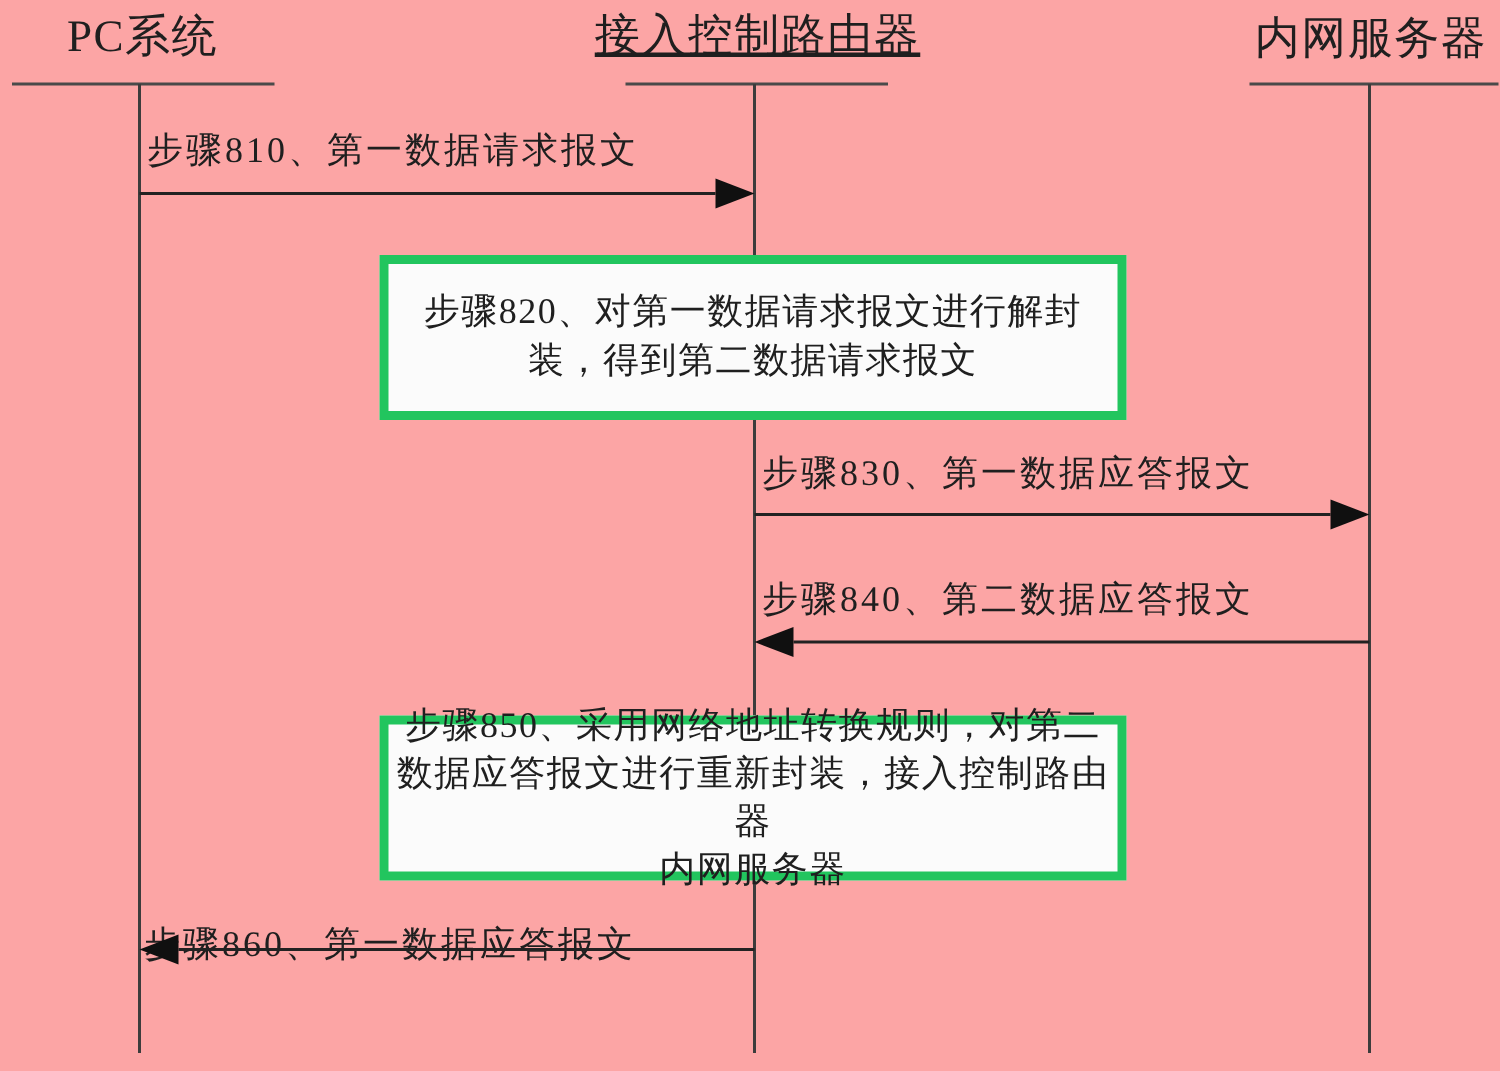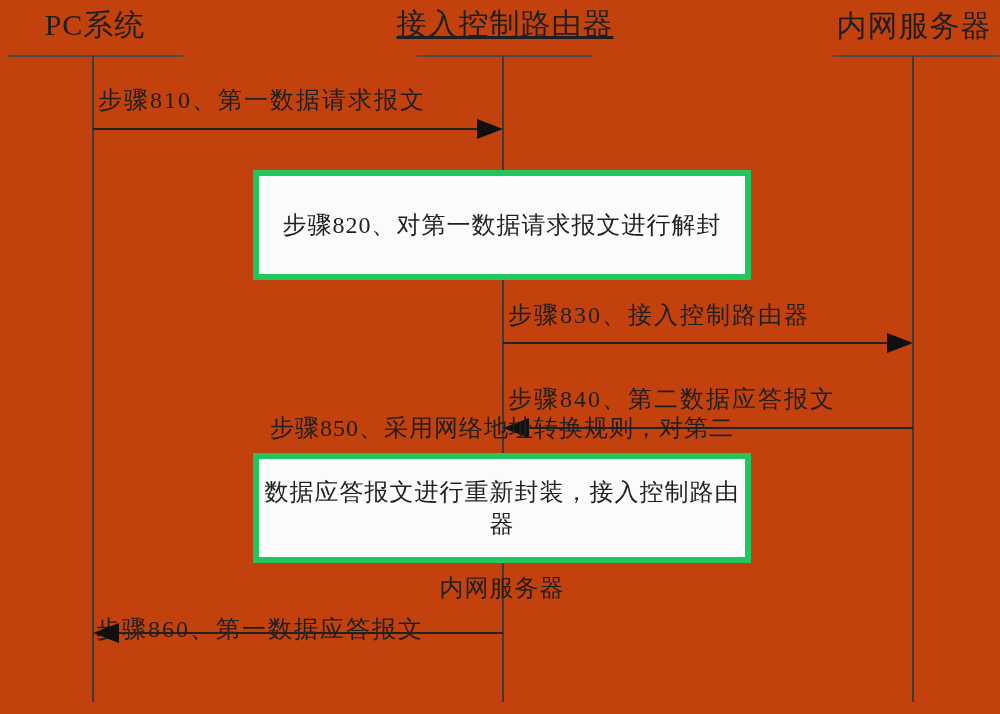--- a/index.html
+++ b/index.html
@@ -1,20 +1,20 @@
 <!DOCTYPE html>
 <html><head>
 <meta charset="utf-8">
 <style>
   html, body { margin: 0; padding: 0; background: #ffffff; }
   .stage {
     position: relative;
     width: 1000px;
     height: 714px;
-    background: #c2410c;
+    background: #fca5a5;
     font-family: "Liberation Serif", "DejaVu Serif", serif;
     color: #1f1f1f;
     overflow: hidden;
   }
   .actor-label {
     position: absolute;
     text-align: center;
     font-size: 30px;
     letter-spacing: 1px;
     line-height: 32px;
@@ -83,31 +83,32 @@
   <div class="vline" style="left:92px; top:56px; height:646px;"></div>
   <div class="vline" style="left:502px; top:56px; height:646px;"></div>
   <div class="vline" style="left:912px; top:56px; height:646px;"></div>
 
   <div class="msg-label" style="left:98px; top:84px;">步骤810、第一数据请求报文</div>
   <div class="arrow-line" style="left:93px; top:128px; width:384px;"></div>
   <div class="arrow-head right" style="left:477px; top:119px;"></div>
 
   <div class="process-box" style="left:253px; top:170px;">
     <div>步骤820、对第一数据请求报文进行解封</div>
+    <div>装，得到第二数据请求报文</div>
   </div>
 
-  <div class="msg-label" style="left:508px; top:299px;">步骤830、接入控制路由器</div>
+  <div class="msg-label" style="left:508px; top:299px;">步骤830、第一数据应答报文</div>
   <div class="arrow-line" style="left:503px; top:342px; width:384px;"></div>
   <div class="arrow-head right" style="left:887px; top:333px;"></div>
 
   <div class="msg-label" style="left:508px; top:383px;">步骤840、第二数据应答报文</div>
   <div class="arrow-line" style="left:529px; top:427px; width:384px;"></div>
   <div class="arrow-head left" style="left:503px; top:418px;"></div>
 
-  <div class="process-box" style="left:253px; top:453px; line-height:32px;gap:32px;">
+  <div class="process-box" style="left:253px; top:477px; line-height:32px;">
     <div>步骤850、采用网络地址转换规则，对第二</div>
     <div>数据应答报文进行重新封装，接入控制路由器</div>
     <div>内网服务器</div>
   </div>
 
   <div class="msg-label" style="left:96px; top:613px;">步骤860、第一数据应答报文</div>
   <div class="arrow-line" style="left:119px; top:632px; width:384px;"></div>
   <div class="arrow-head left" style="left:93px; top:623px;"></div>
 
 </div>

